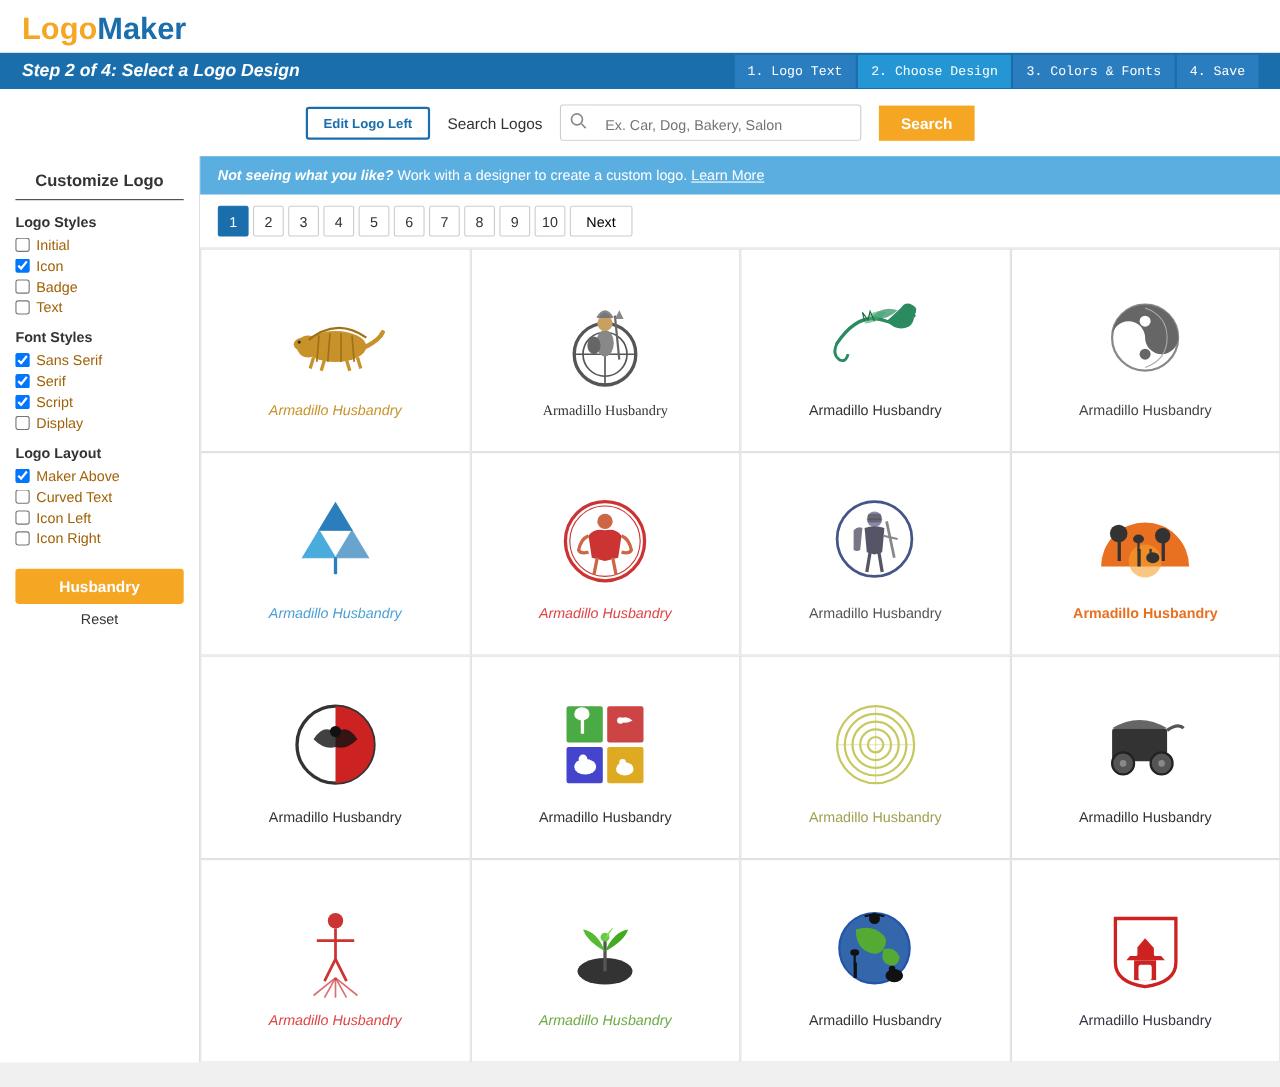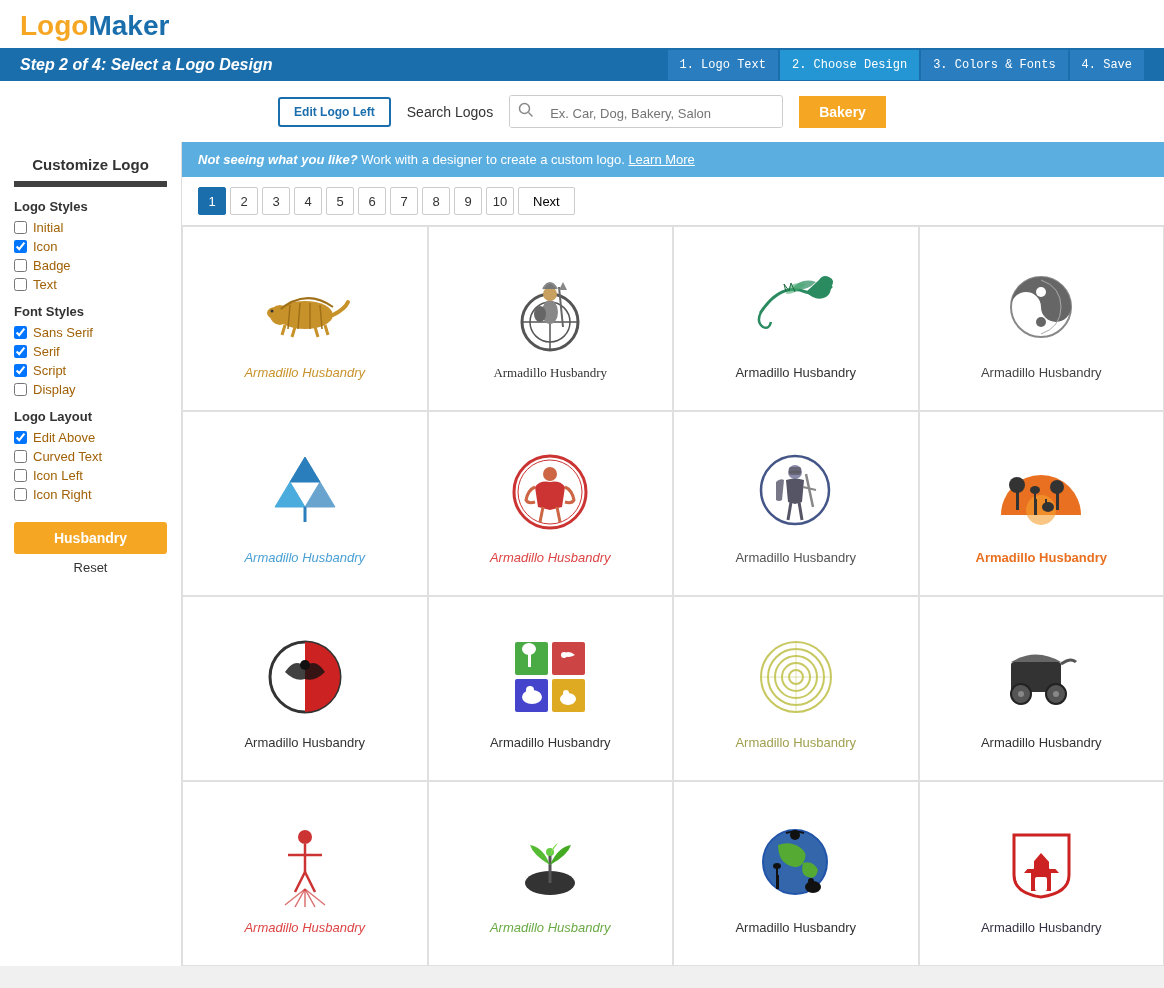--- a/index.html
+++ b/index.html
@@ -27,21 +27,21 @@
     .search-input-wrap { display: flex; align-items: flex-end; border: 1px solid #ccc; border-radius: 3px; overflow: hidden; background: #fff; }
     .search-icon-wrap { padding: 6px 8px; background: #fff; }
     .search-input { border: none; outline: none; padding: 6px 8px; font-size: 13px; width: 240px; color: #999; }
     .search-btn { background: #f5a623; color: #fff; border: none; padding: 8px 20px; font-size: 14px; cursor: pointer; font-weight: bold; }
 
     
     .main { display: flex; }
 
     
     .sidebar { width: 182px; min-width: 182px; background: #fff; border-right: 1px solid #ddd; padding: 14px 14px; }
-    .sidebar-title { font-size: 15px; font-weight: bold; color: #333; border-bottom: 6px solid #404040; padding-bottom: 8px; margin-bottom: 10px; text-align: center; }
+    .sidebar-title { font-size: 15px; font-weight: bold; color: #333; border-bottom: 1px solid #404040; padding-bottom: 8px; margin-bottom: 10px; text-align: center; }
     .sidebar-section-title { font-size: 13px; font-weight: bold; color: #333; margin: 12px 0 6px 0; }
     .sidebar-option { display: flex; align-items: center; gap: 6px; margin: 4px 0; }
     .sidebar-option label { font-size: 13px; color: #a16207; cursor: pointer; }
     .sidebar-option input[type="checkbox"] { cursor: pointer; }
 
     .customize-btn { background: #f5a623; color: #fff; border: none; padding: 8px 0; width: 100%; border-radius: 3px; font-size: 14px; font-weight: bold; cursor: pointer; margin-top: 16px; }
     .reset-link { text-align: center; display: block; margin-top: 6px; color: #333; font-size: 13px; cursor: pointer; }
 
     
     .content { flex: 1; background: #f5f5f5; }
@@ -91,21 +91,21 @@
   <span class="search-label">Search Logos</span>
   <div class="search-input-wrap">
     <div class="search-icon-wrap">
       <svg width="16" height="16" viewBox="0 0 16 16">
             <circle cx="6.5" cy="6.5" r="5" stroke="#888" stroke-width="1.5" fill="none"></circle>
             <line x1="10.5" y1="10.5" x2="14.5" y2="14.5" stroke="#888" stroke-width="1.5"></line>
           </svg>
     </div>
     <input class="search-input" type="text" placeholder="Ex. Car, Dog, Bakery, Salon" style="">
   </div>
-  <button class="search-btn">Bakery</button>
+  <button class="search-btn">Search</button>
 </div>
 
 <div class="main">
 
   <div class="sidebar">
     <div class="sidebar-title">Customize Logo</div>
 
     <div class="sidebar-section-title">Logo Styles</div>
     <div class="sidebar-option">
       <input type="checkbox" id="s0" style="">
@@ -138,21 +138,21 @@
       <label for="f2">Script</label>
     </div>
     <div class="sidebar-option">
       <input type="checkbox" id="f3" style="">
       <label for="f3">Display</label>
     </div>
 
     <div class="sidebar-section-title">Logo Layout</div>
     <div class="sidebar-option">
       <input type="checkbox" id="l0" checked="" style="">
-      <label for="l0">Edit Above</label>
+      <label for="l0">Maker Above</label>
     </div>
     <div class="sidebar-option">
       <input type="checkbox" id="l1" style="">
       <label for="l1">Curved Text</label>
     </div>
     <div class="sidebar-option">
       <input type="checkbox" id="l2" style="">
       <label for="l2">Icon Left</label>
     </div>
     <div class="sidebar-option">

